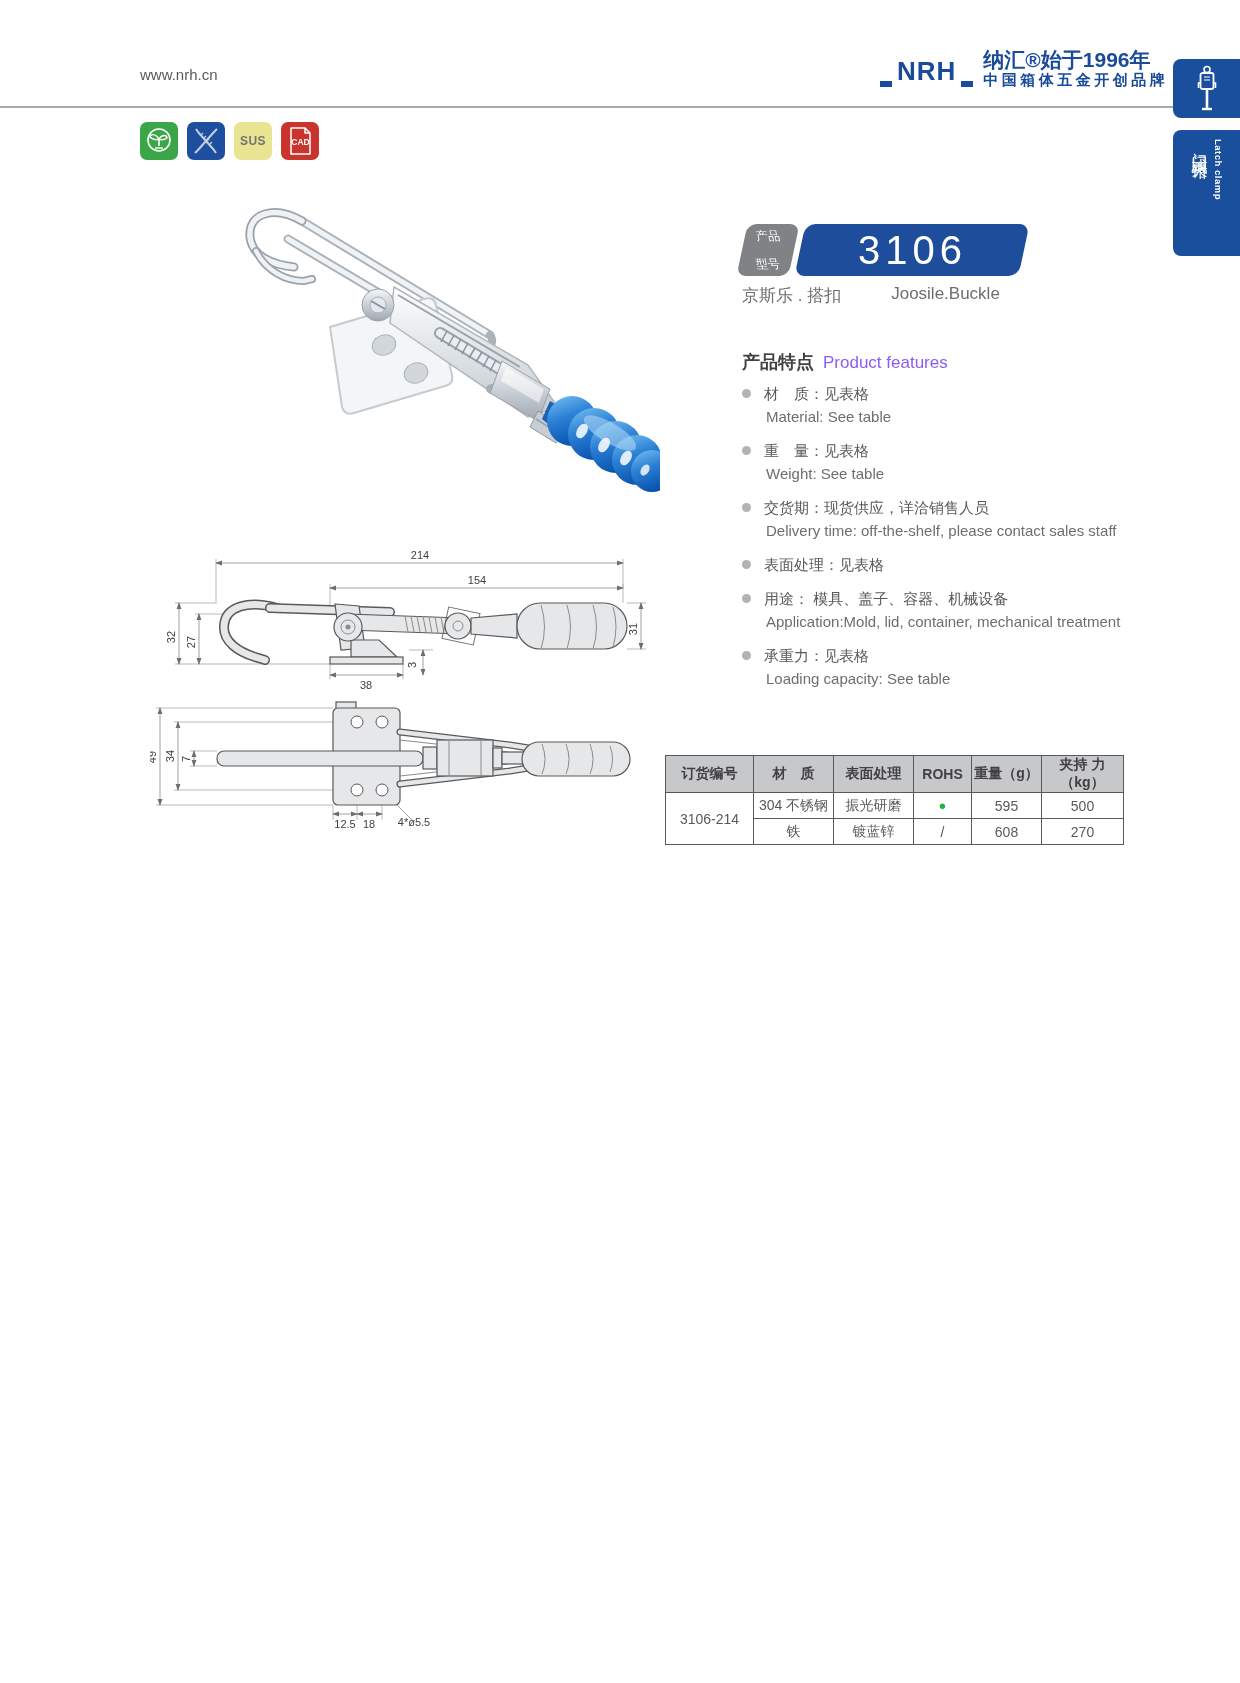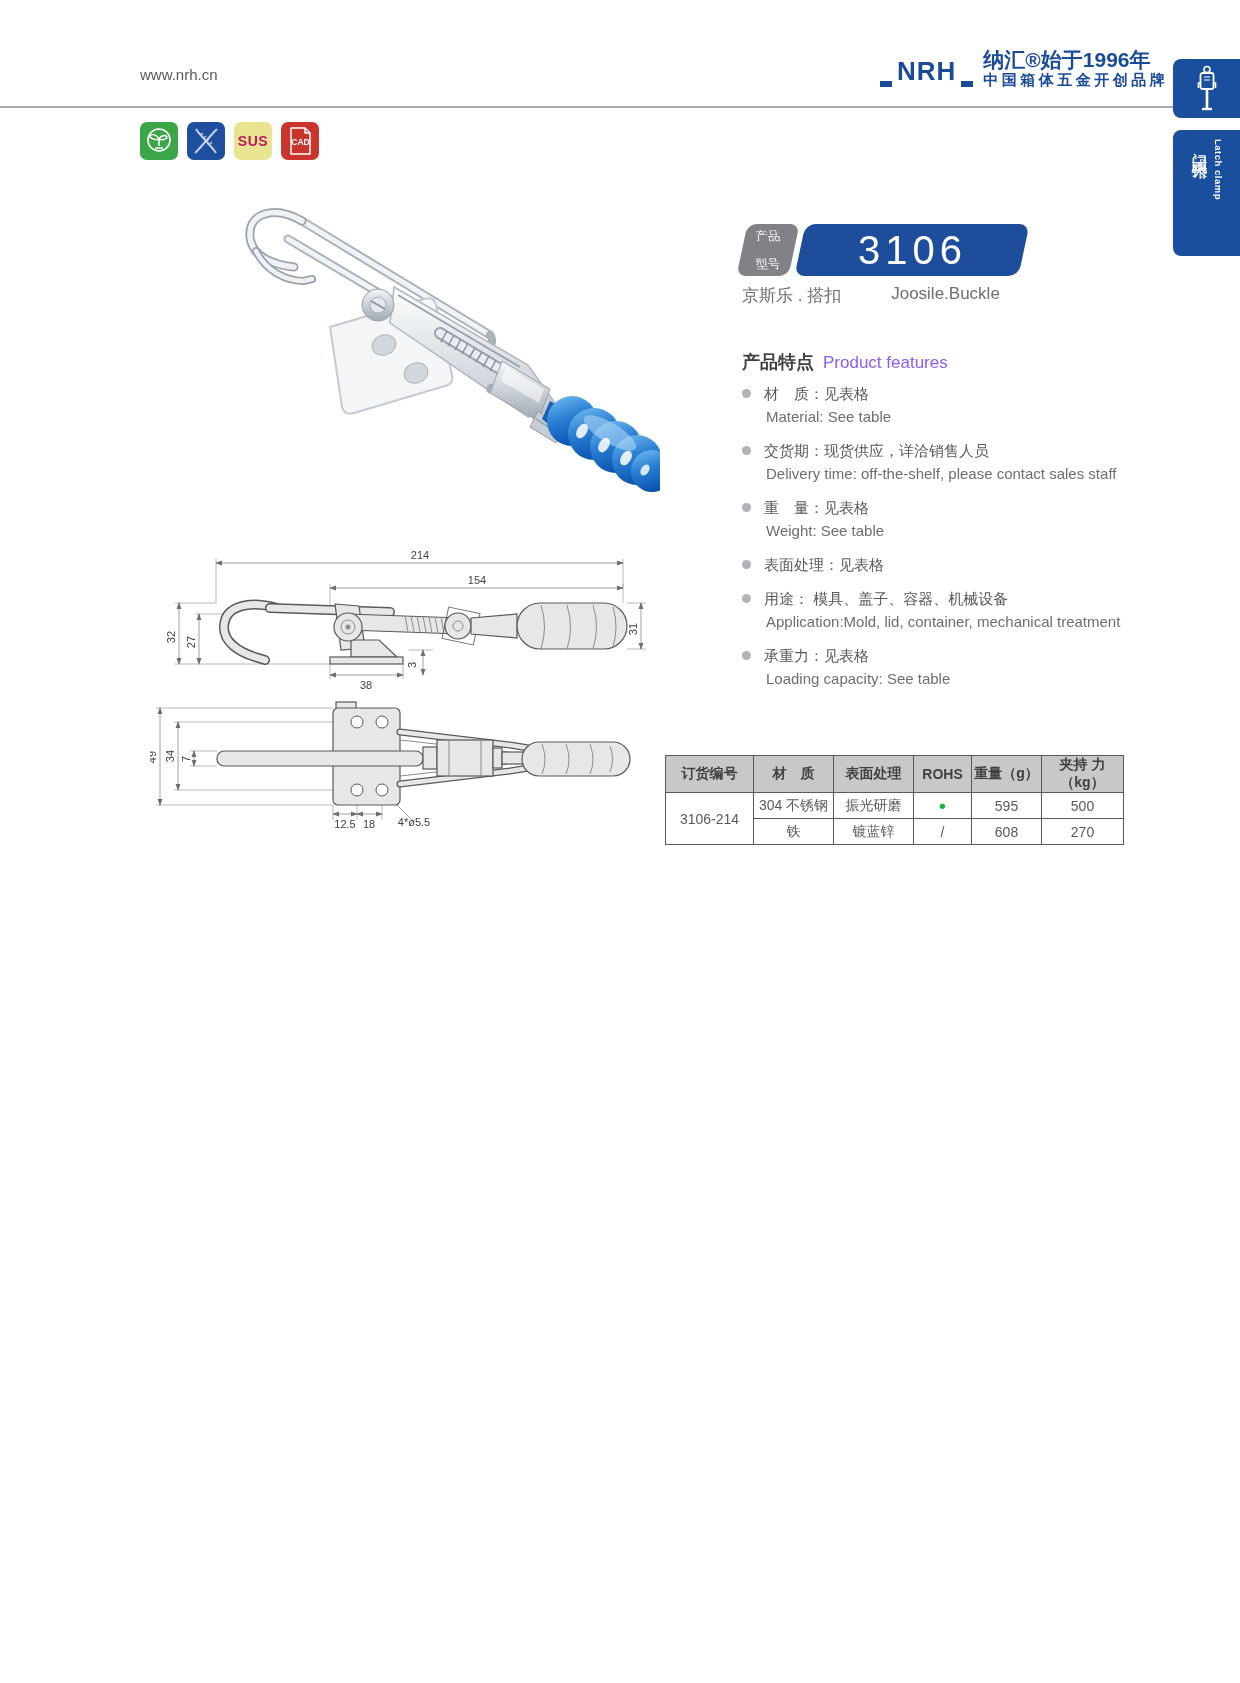--- a/index.html
+++ b/index.html
@@ -19,21 +19,21 @@
   .logo-line2{font-size:15px;font-weight:bold;color:#1a4b99;letter-spacing:3.5px;line-height:17px;}
   .hdr-rule{position:absolute;left:0;top:106px;width:1240px;height:2px;background:#a7a9ac;}
 
   
   .badges{position:absolute;left:140px;top:122px;display:flex;gap:9px;}
   .badge{width:38px;height:38px;border-radius:7px;display:flex;align-items:center;justify-content:center;color:#fff;font-weight:bold;}
   .badge.green{background:#3aa648;}
   .badge.blue{background:#1e4e9e;}
   .badge.yellow{background:#e9e491;}
   .badge.red{background:#c9342c;}
-  .badge .sus{font-size:14px;color:#be185d;letter-spacing:.5px;}
+  .badge .sus{font-size:12px;color:#737373;letter-spacing:.5px;}
 
   
   .side-tab{position:absolute;left:1173px;width:67px;background:#1a4f9e;border-radius:8px 0 0 8px;}
   .tab-icon{top:59px;height:59px;display:flex;align-items:center;justify-content:center;}
   .tab-cat{top:130px;height:126px;}
   .tab-cat-inner{display:flex;flex-direction:row;justify-content:center;gap:3px;padding-top:9px;}
   .zh-vert{writing-mode:vertical-rl;text-orientation:upright;font-size:16px;color:#fff;letter-spacing:3px;line-height:20px;}
   .en-vert{writing-mode:vertical-rl;font-size:9.5px;font-weight:bold;color:#fff;letter-spacing:.5px;}
 
   
@@ -243,27 +243,27 @@
       <span class="zh">产品特点</span>
       <span class="en">Product features</span>
     </div>
     <div class="feat-item">
       <span class="dot"></span>
       <div class="zh">材　质：见表格</div>
       <div class="en">Material: See table</div>
     </div>
     <div class="feat-item">
       <span class="dot"></span>
+      <div class="zh">重　量：见表格</div>
+      <div class="en">Weight: See table</div>
+    </div>
+    <div class="feat-item">
+      <span class="dot"></span>
       <div class="zh">交货期：现货供应，详洽销售人员</div>
       <div class="en">Delivery time: off-the-shelf, please contact sales staff</div>
-    </div>
-    <div class="feat-item">
-      <span class="dot"></span>
-      <div class="zh">重　量：见表格</div>
-      <div class="en">Weight: See table</div>
     </div>
     <div class="feat-item">
       <span class="dot"></span>
       <div class="zh">表面处理：见表格</div>
     </div>
     <div class="feat-item">
       <span class="dot"></span>
       <div class="zh">用途： 模具、盖子、容器、机械设备</div>
       <div class="en">Application:Mold, lid, container, mechanical treatment</div>
     </div>

